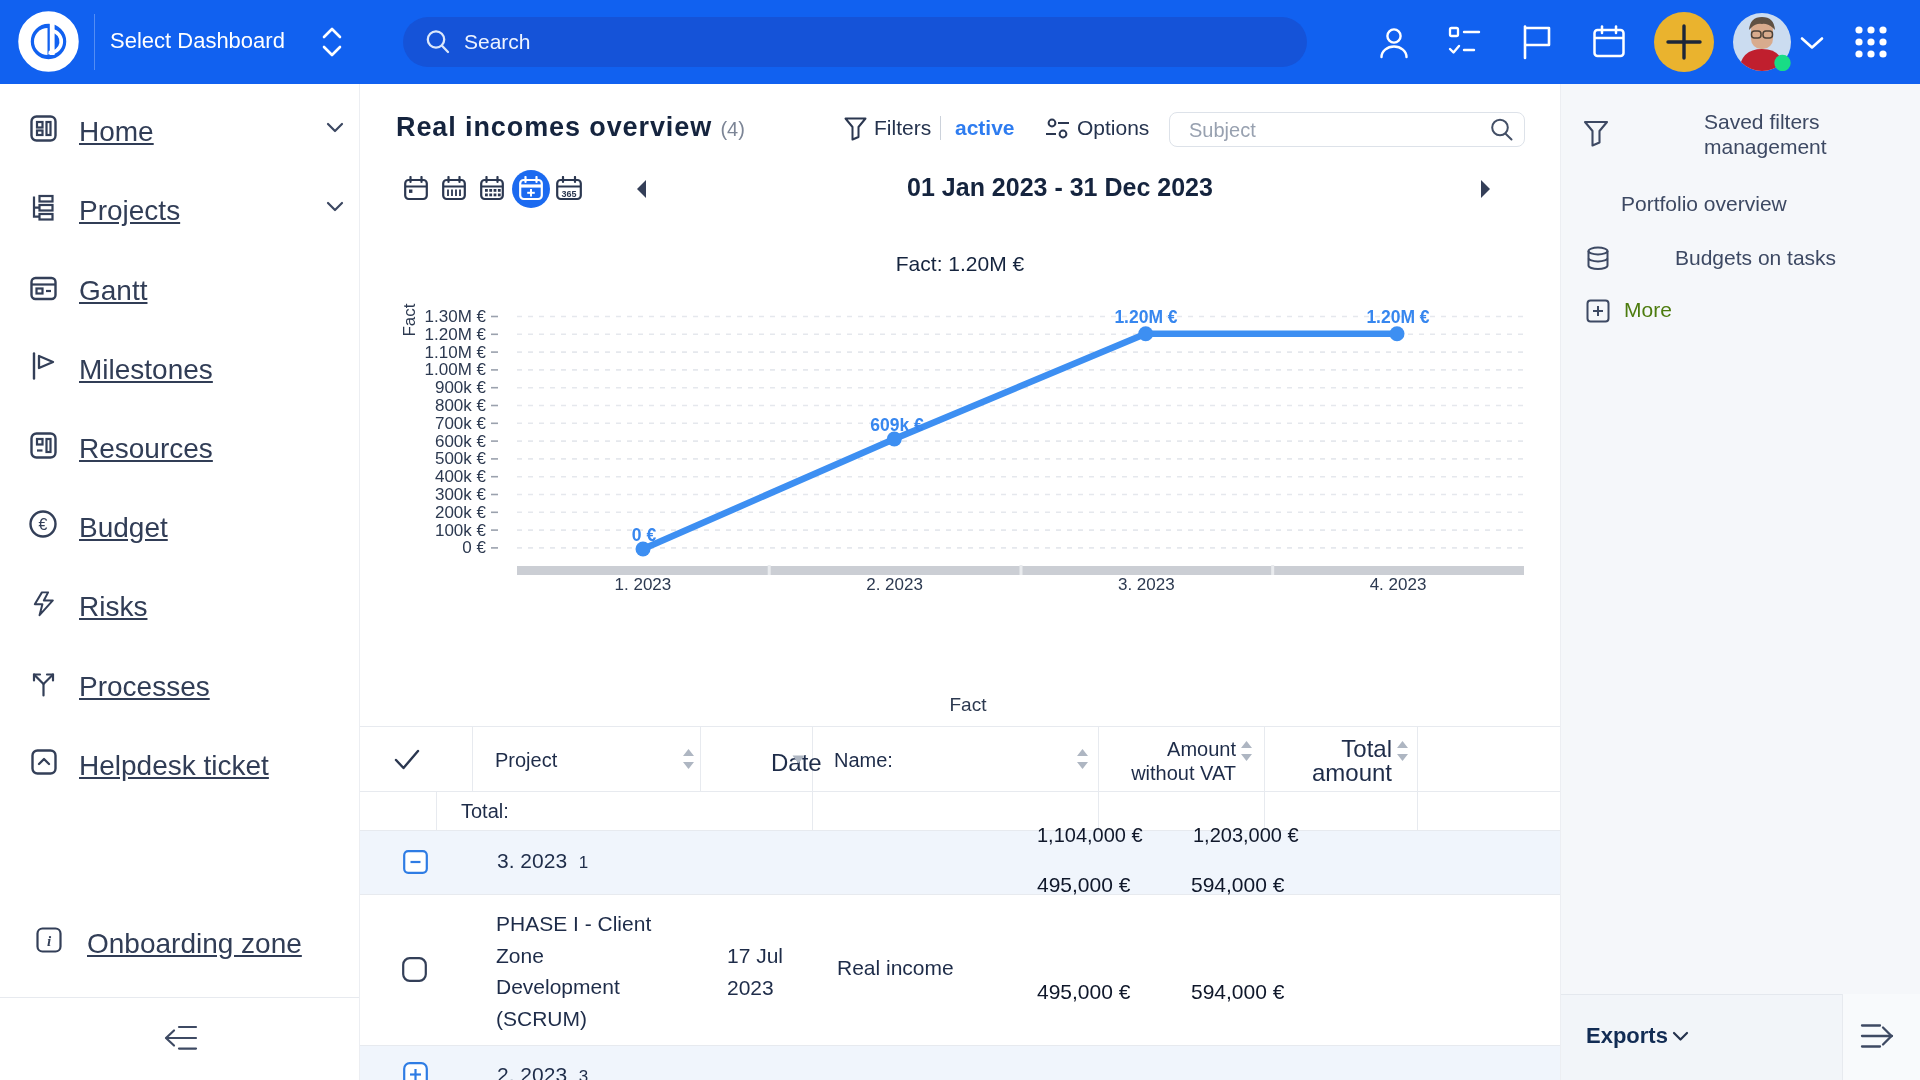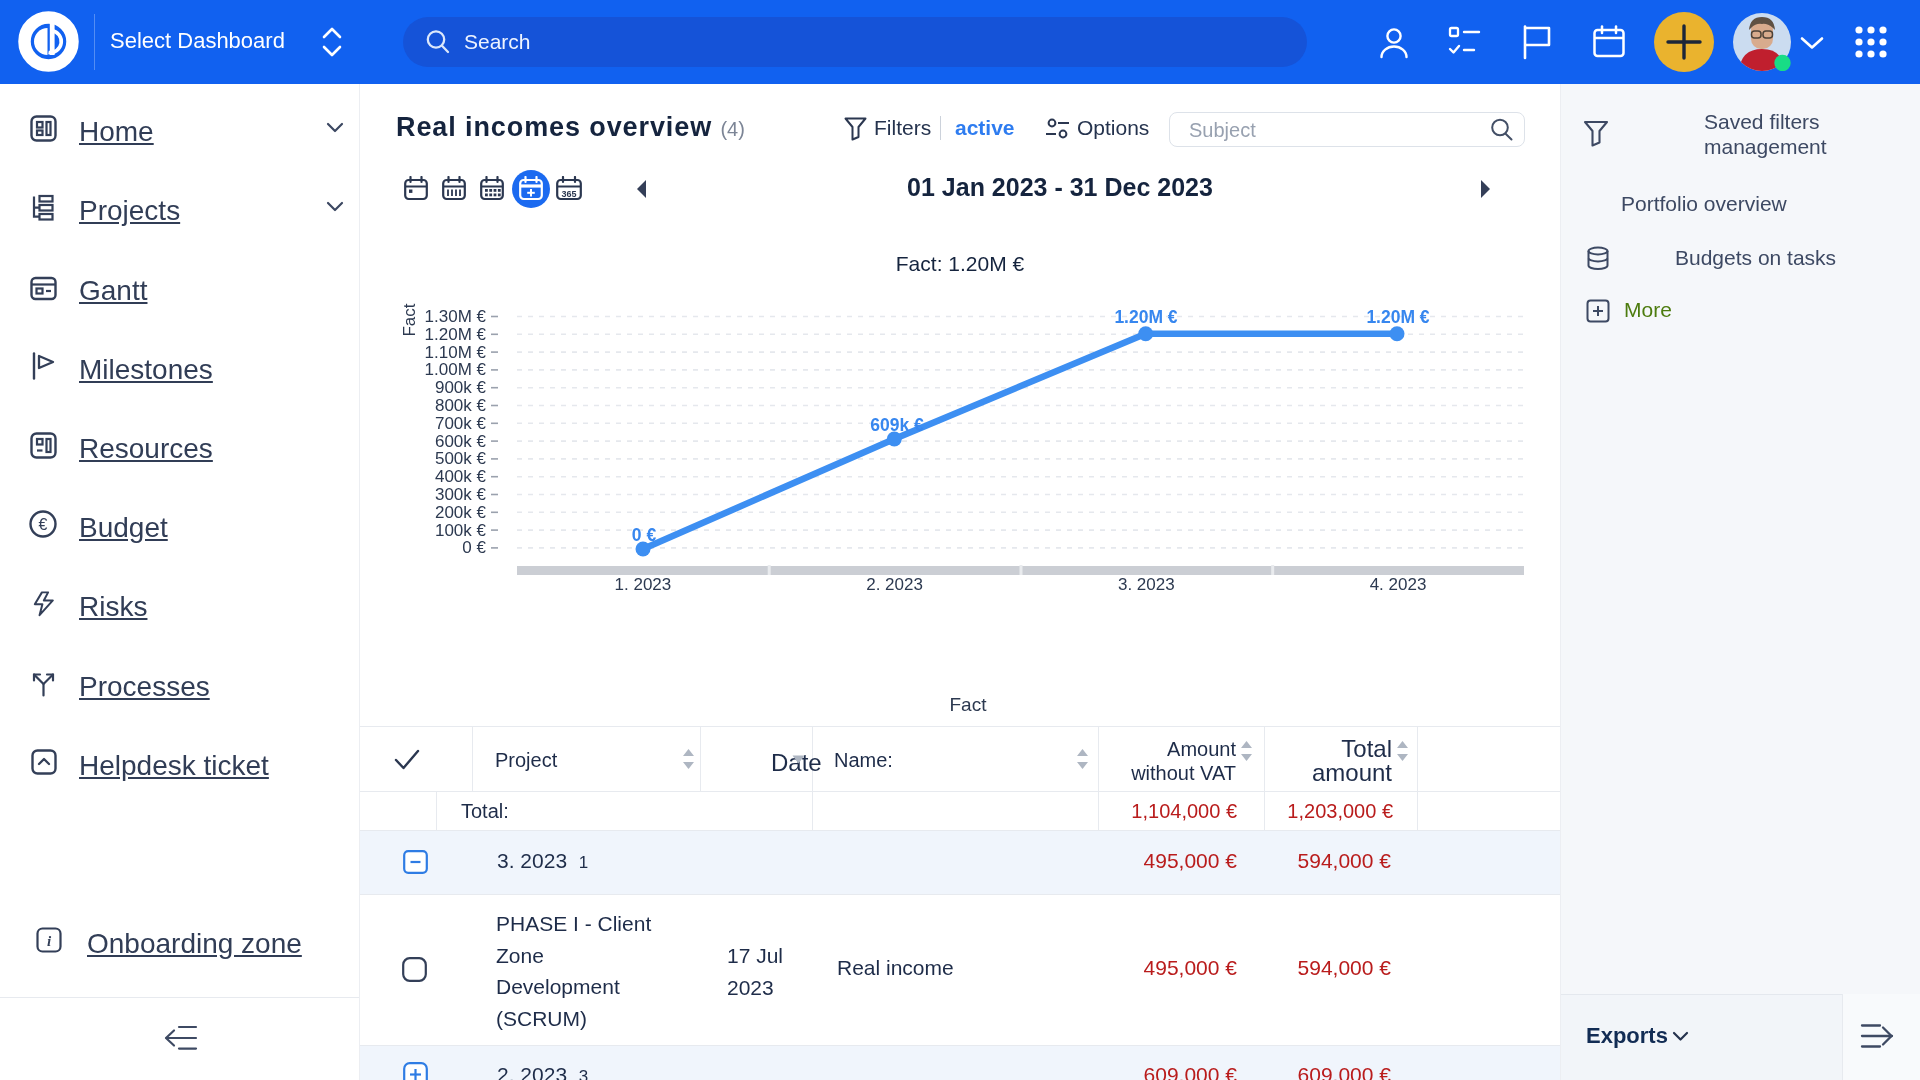--- a/index.html
+++ b/index.html
@@ -1,20 +1,20 @@
 <!DOCTYPE html>
 <html><head>
 <meta charset="utf-8">
 <style>
 html,body{margin:0;padding:0;width:1920px;height:1080px;overflow:hidden;background:#fff;font-family:"Liberation Sans",sans-serif;}
 .abs{position:absolute;}
 .nav-label{font-size:28px;color:#313d56;font-weight:500;text-decoration:underline;}
 .hline{position:absolute;background:#e7eaef;height:1px;}
 .vline{position:absolute;background:#e7eaef;width:1px;}
-.cellnum{position:absolute;font-size:20px;color:#b91c1c;text-align:right;}
+.cellnum{position:absolute;font-size:20px;color:#0f172a;text-align:left;margin-top:24px;}
 </style>
 </head>
 <body>
 
 <div class="abs" style="left:0;top:0;width:1920px;height:84px;background:#1161f0;"></div>
 
 <svg class="abs" style="left:18px;top:11px;" width="61" height="61" viewBox="0 0 61 61">
   <circle cx="30.5" cy="30.5" r="24" fill="none" stroke="#fff" stroke-width="12.5"></circle>
   <path d="M 29.5 17 A 13.5 13.5 0 0 0 29.5 44 Z" fill="#fff"></path>
   <rect x="31.8" y="7.5" width="4.8" height="36.5" fill="#fff"></rect>

